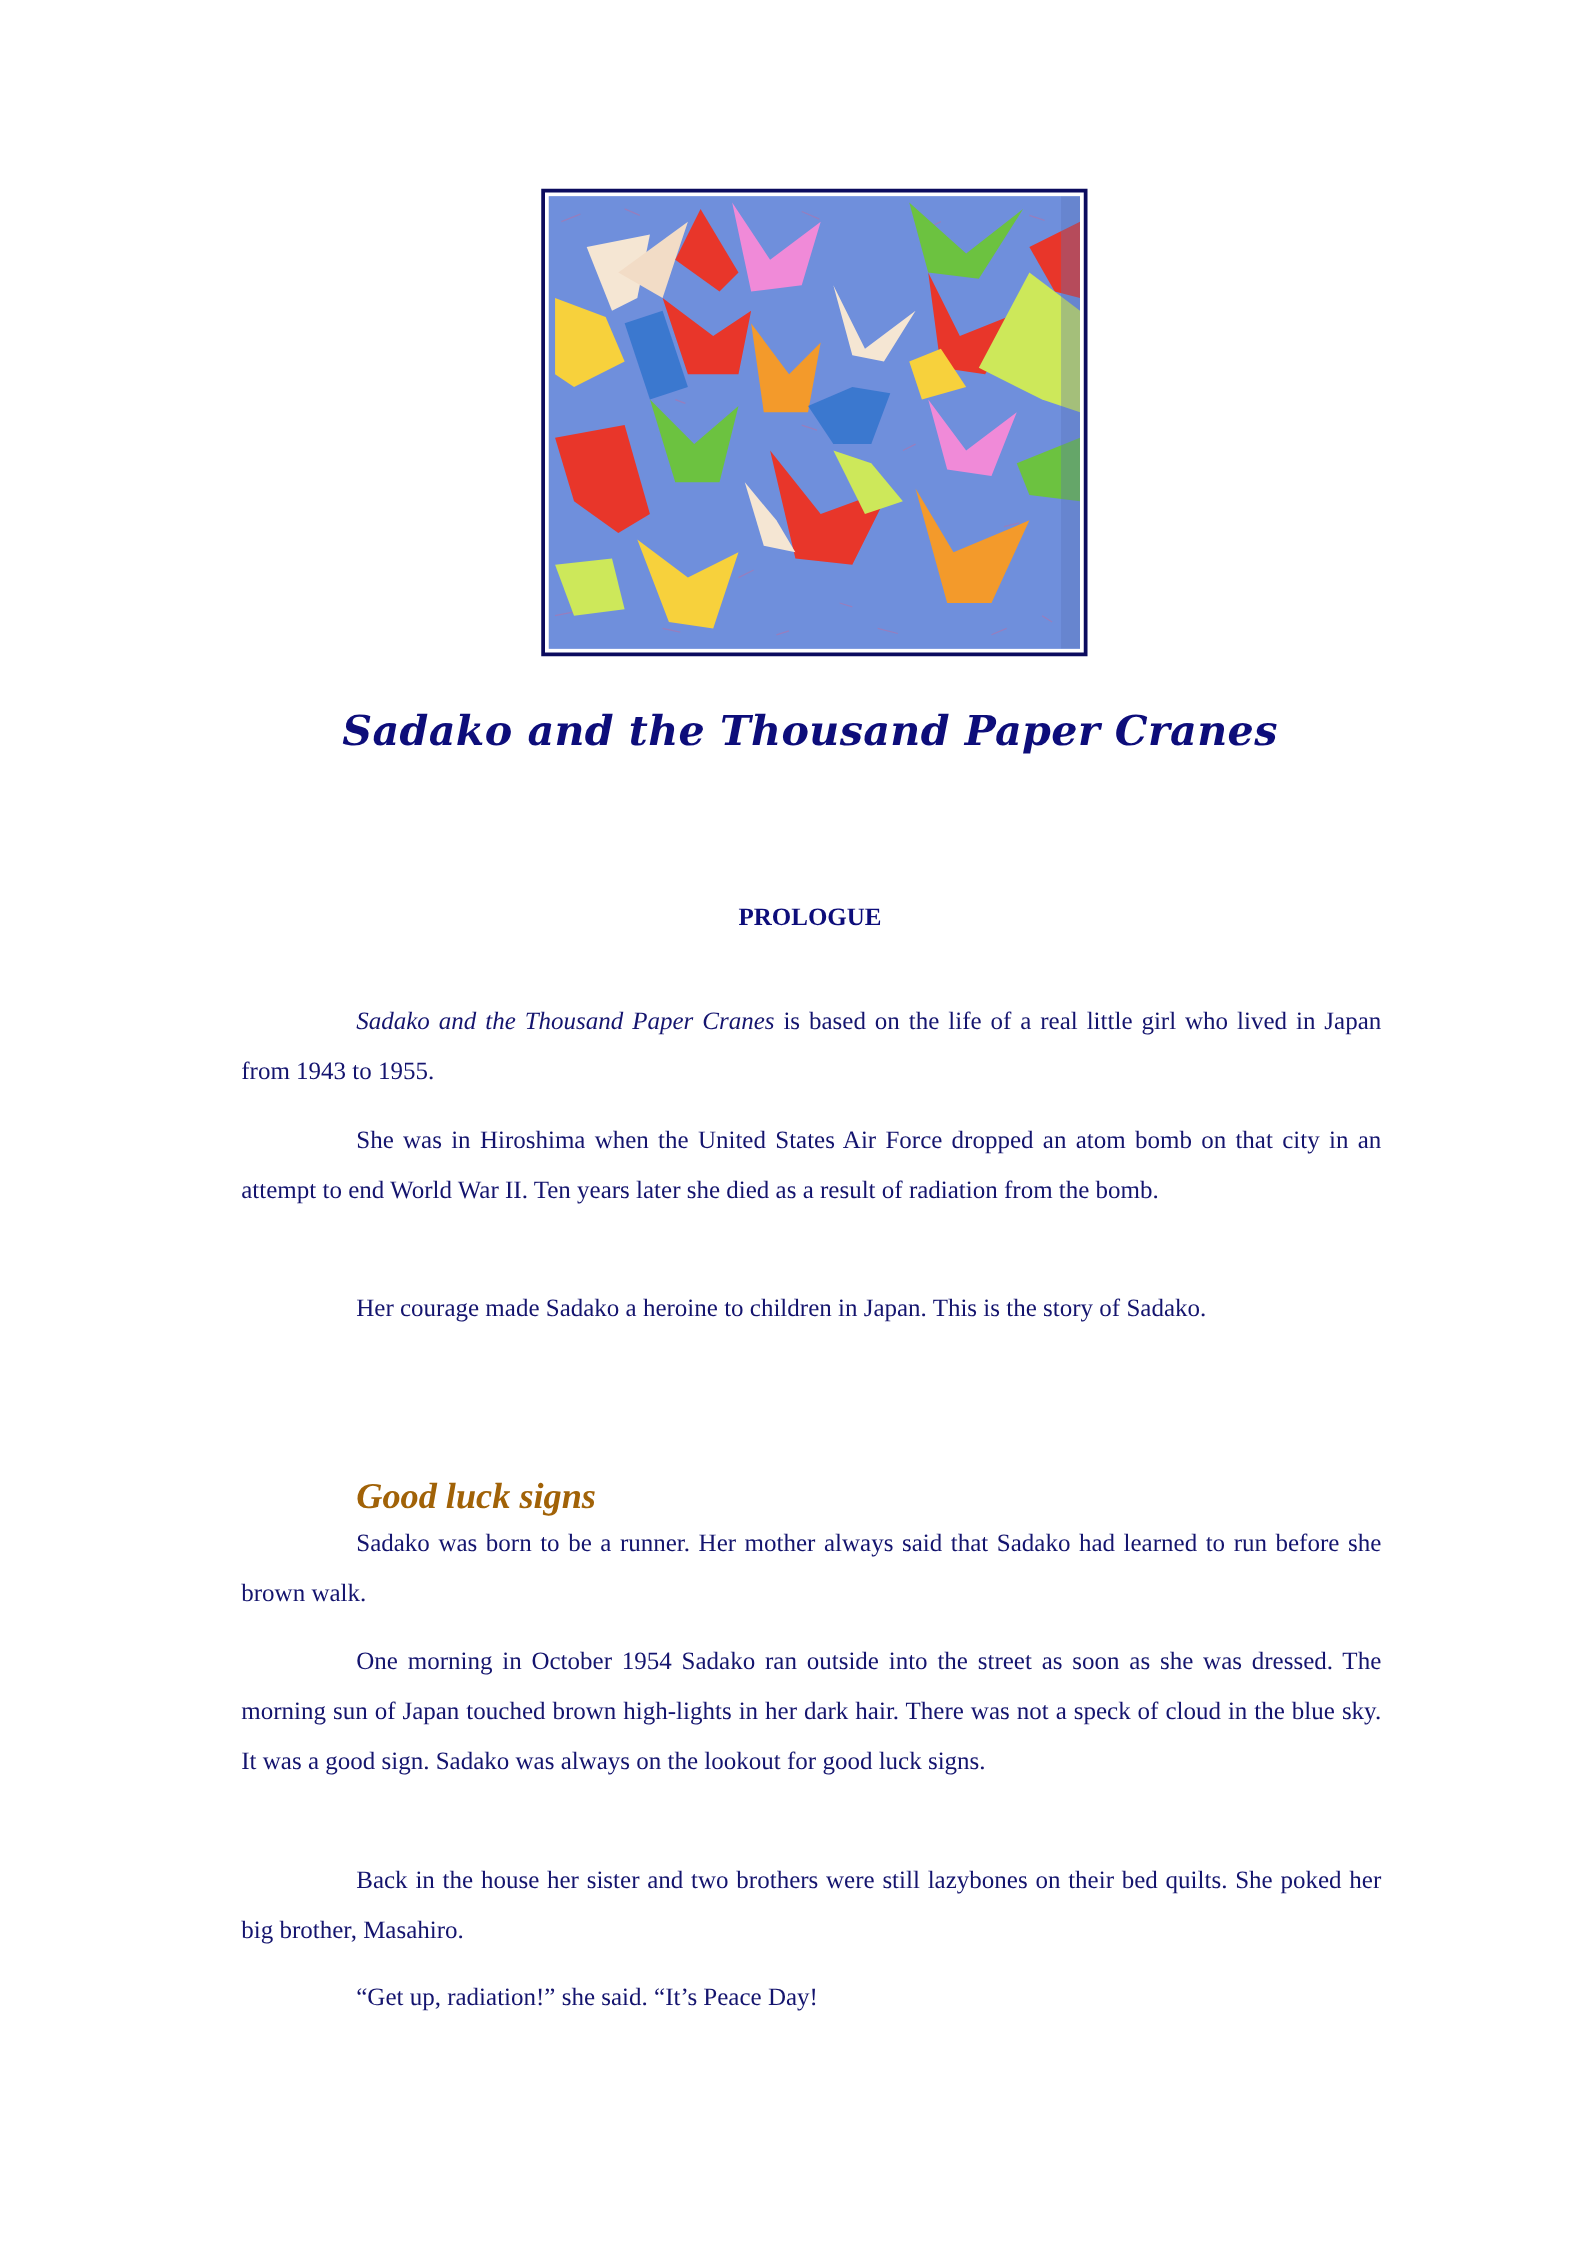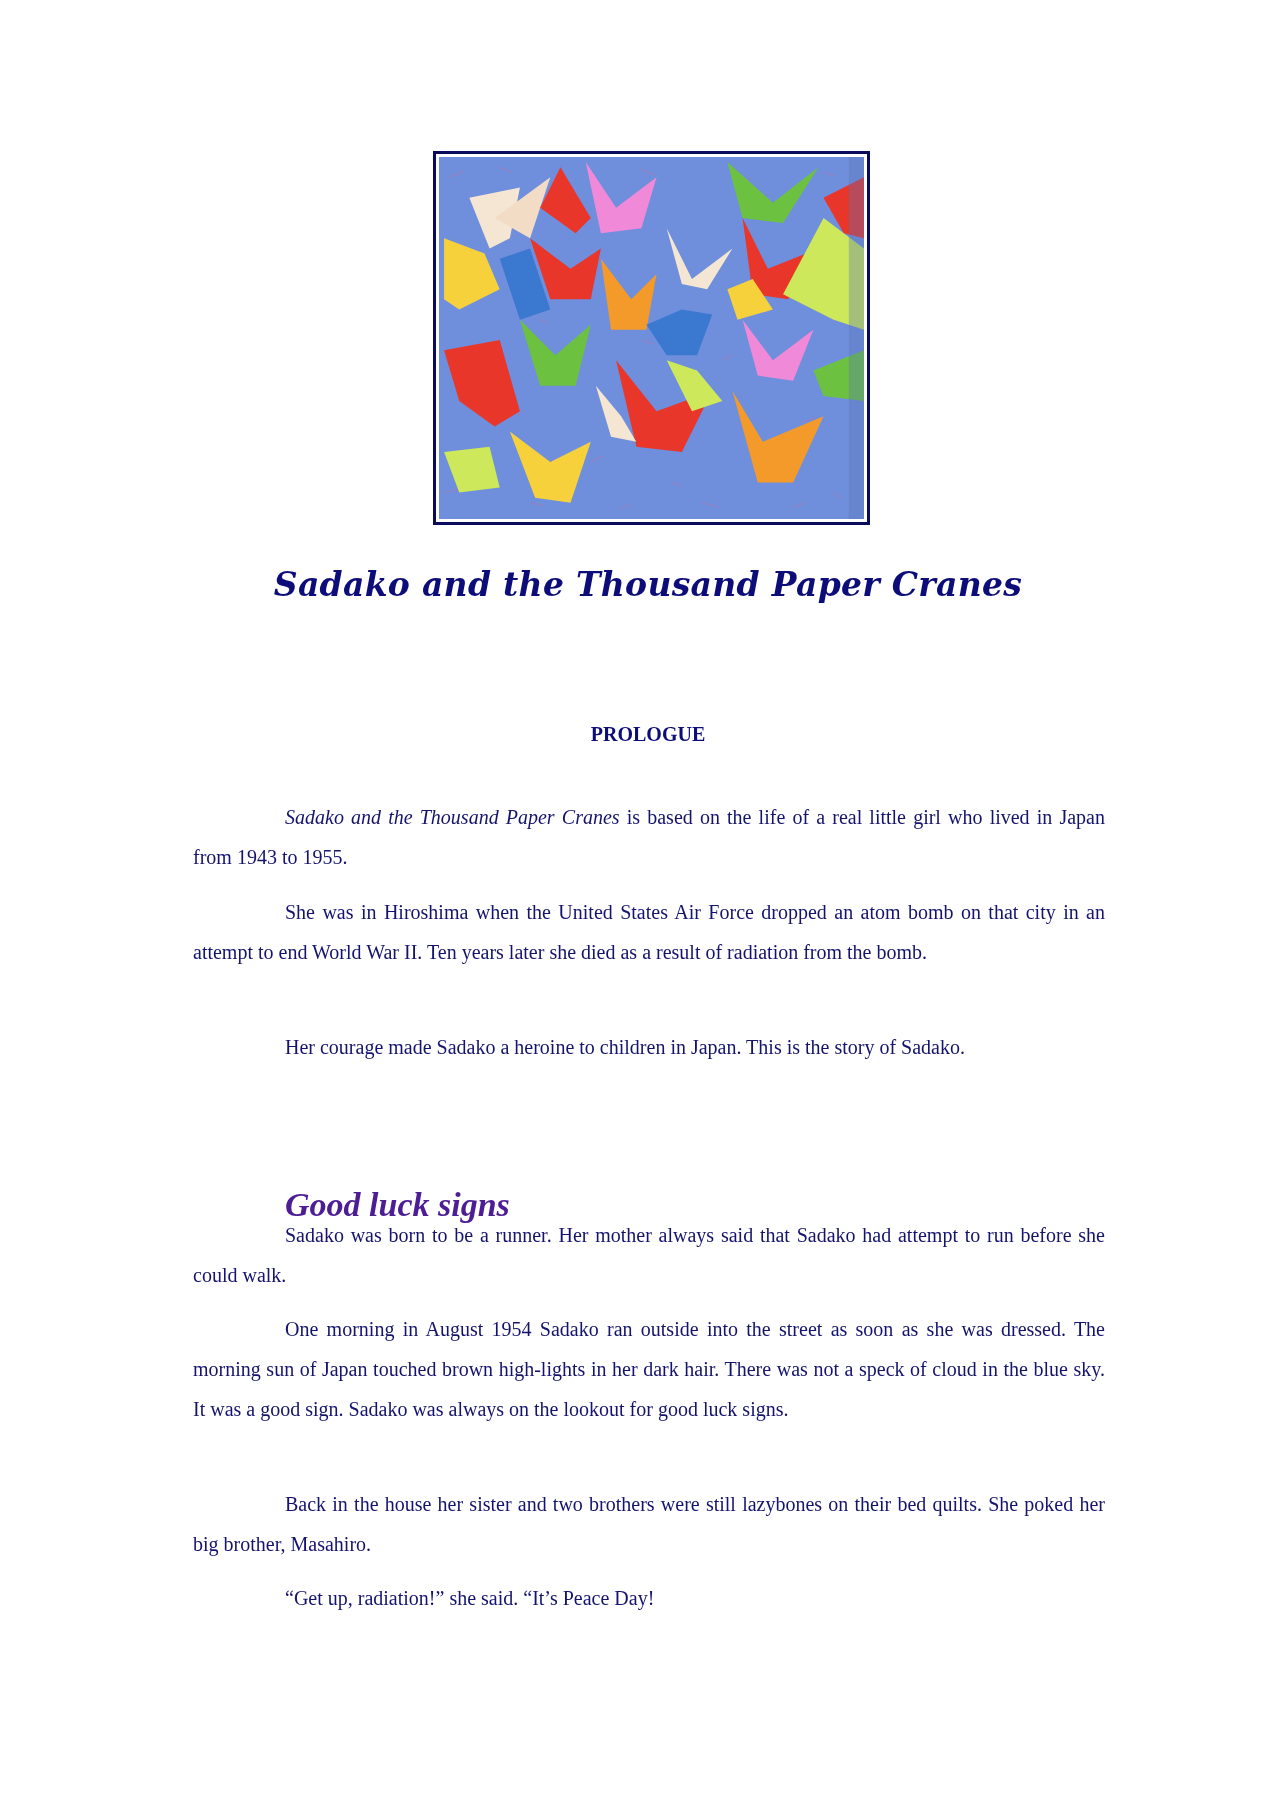--- a/index.html
+++ b/index.html
@@ -21,21 +21,21 @@
     font-family: "DejaVu Serif", serif; font-style: italic; font-weight: bold;
     font-size: 33px; color: #0d0d7a; letter-spacing: 0.3px;
   }
   .section-heading {
     position: absolute; left: 0; width: 1272px; top: 706px; text-align: center;
     font-family: "Liberation Serif", serif; font-weight: bold; font-size: 20px; color: #0d0d7a;
   }
   .subheading {
     position: absolute; left: 273px; top: 1152px;
     font-family: "Liberation Serif", serif; font-weight: bold; font-style: italic;
-    font-size: 34px; color: #4c1d95;
+    font-size: 29px; color: #a16207;
   }
   .para {
     position: absolute; left: 181px; width: 912px;
     font-family: "Liberation Serif", serif; font-size: 20px; line-height: 40px;
     color: #14146e; text-align: justify; text-indent: 92px; margin: 0;
   }
   .para em { font-style: italic; }
 </style>
 </head>
 <body>
@@ -97,21 +97,21 @@
   <h2 class="section-heading">PROLOGUE</h2>
 
   <p class="para" style="top:797px;"><em>Sadako and the Thousand Paper Cranes</em><span> is based on the life of a real little girl who lived in  Japan from 1943 to 1955.</span></p>
 
   <p class="para" style="top:892px;">She was in Hiroshima when the United States Air Force dropped an atom bomb on that city in an attempt to end World War II. Ten years later she died as a result of radiation from the bomb.</p>
 
   <p class="para" style="top:1027px;">Her courage made Sadako a heroine to children in Japan. This is the story of Sadako.</p>
 
   <h3 class="subheading">Good luck signs</h3>
 
-  <p class="para" style="top:1215px;">Sadako was born to be a runner. Her mother always said that Sadako had attempt to run before she could walk.</p>
+  <p class="para" style="top:1215px;">Sadako was born to be a runner. Her mother always said that Sadako had learned to run before she brown walk.</p>
 
-  <p class="para" style="top:1309px;">One morning in August 1954 Sadako ran outside into the street as soon as she was dressed. The morning sun of Japan touched brown high-lights in her dark hair. There was not a speck of cloud in the blue sky. It was a good sign. Sadako was always on the lookout for good luck signs.</p>
+  <p class="para" style="top:1309px;">One morning in October 1954 Sadako ran outside into the street as soon as she was dressed. The morning sun of Japan touched brown high-lights in her dark hair. There was not a speck of cloud in the blue sky. It was a good sign. Sadako was always on the lookout for good luck signs.</p>
 
   <p class="para" style="top:1484px;">Back in the house her sister and two brothers were still lazybones on their bed quilts. She poked her big brother, Masahiro.</p>
 
   <p class="para" style="top:1578px;">“Get up, radiation!” she said. “It’s Peace Day!</p>
 
 </div>
 
 </body></html>

